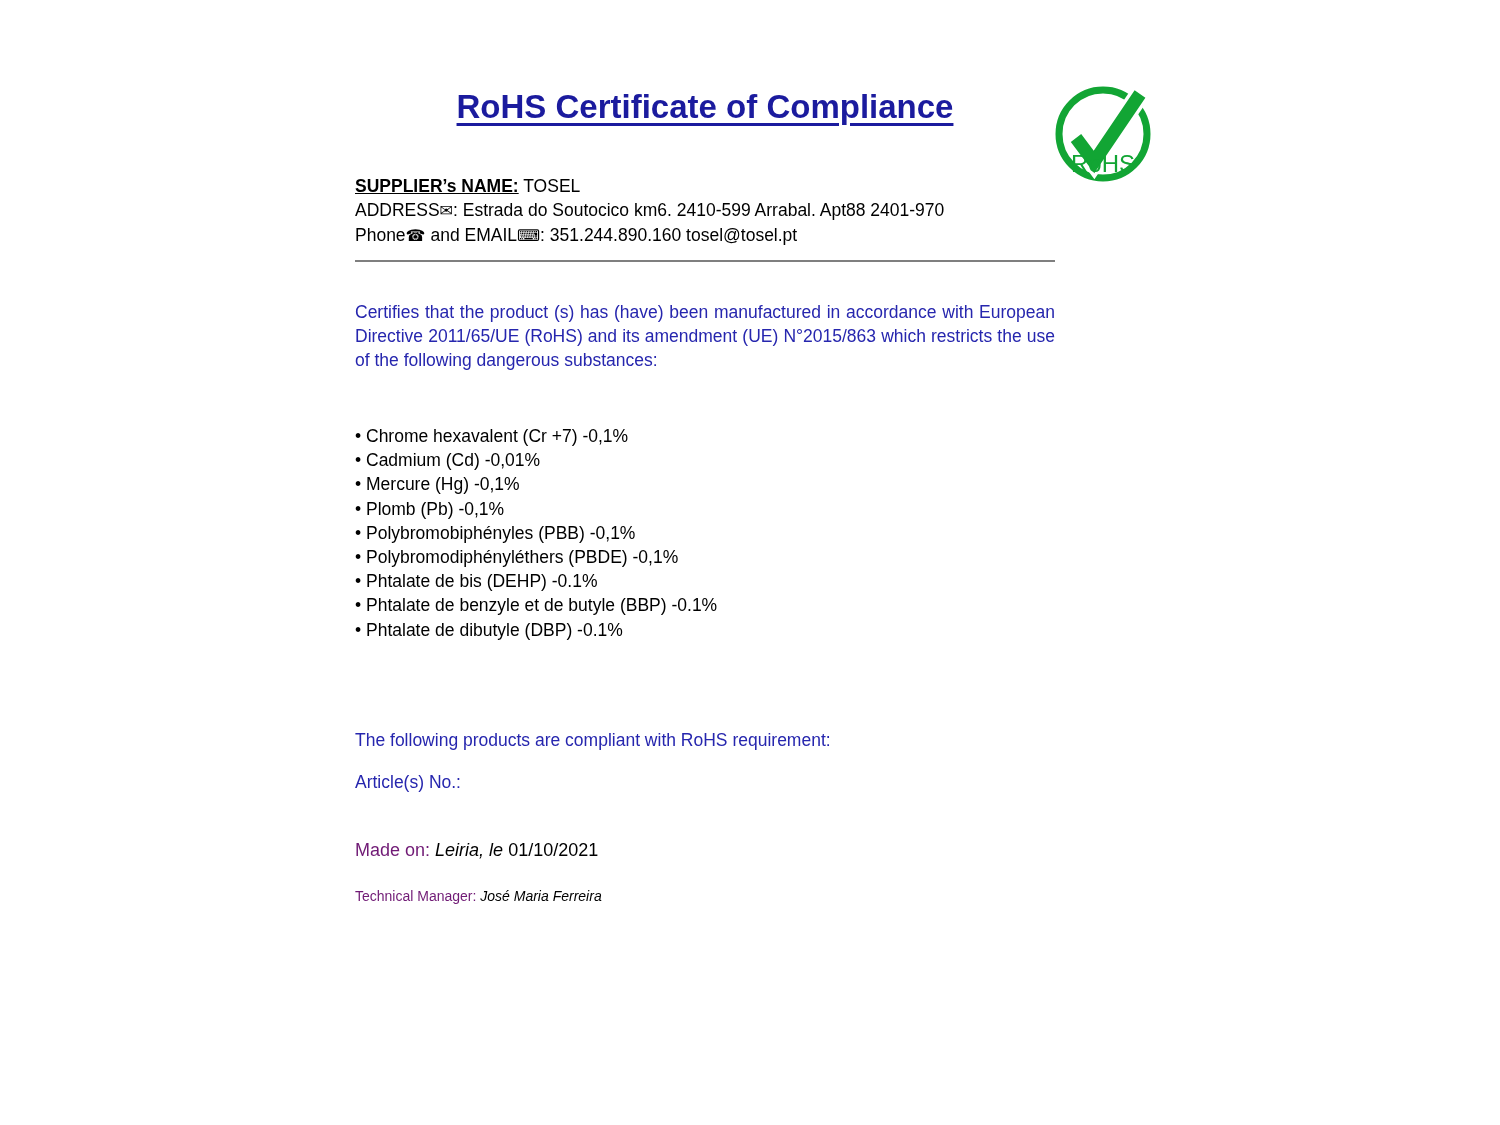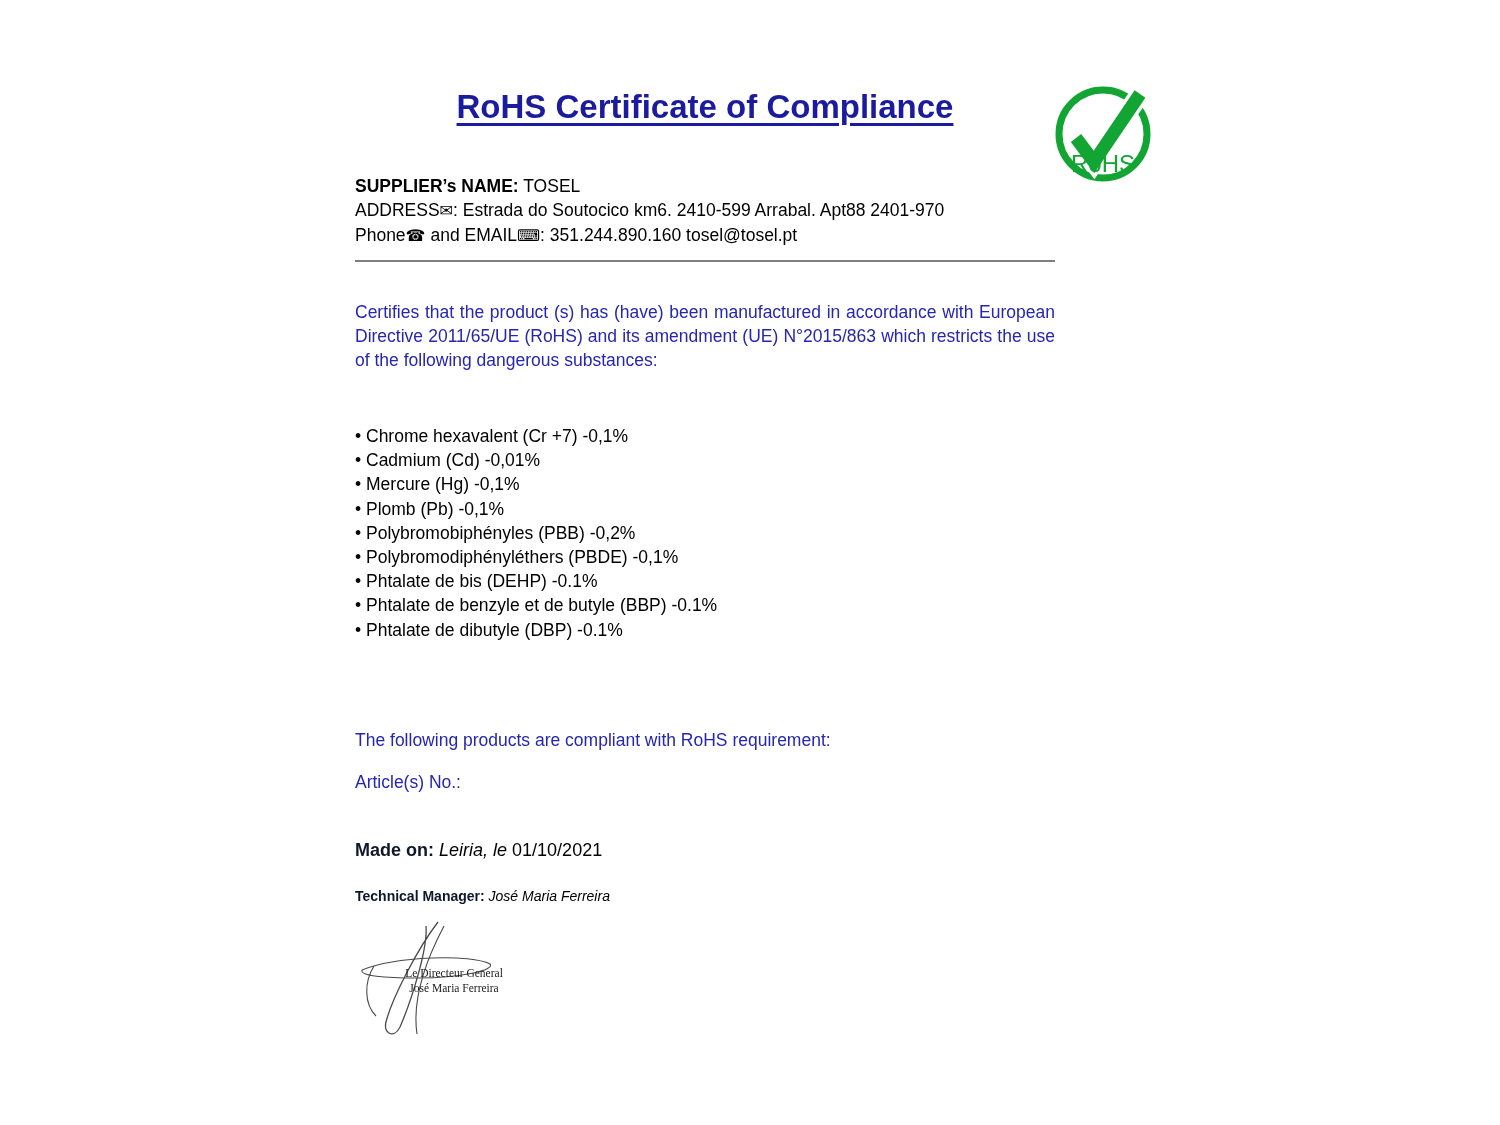--- a/index.html
+++ b/index.html
@@ -20,21 +20,21 @@
     text-decoration-thickness:2.5px;
     text-underline-offset:5px;
   }
   .logo { position:absolute; left:1048px; top:76px; width:112px; height:112px; }
 
   .supplier {
     position:absolute; left:355px; top:174px; width:720px;
     font-size:17.5px; line-height:24px;
   }
   .supplier p { margin:0; }
-  .name-label { font-weight:bold; }
+  .name-label { font-weight:bold; text-decoration:underline; }
   .inline-icon { font-size:16px; }
 
   .rule {
     position:absolute; left:355px; top:260px; width:700px; height:2px;
     background:#7f7f7f; border:none; margin:0;
   }
 
   .statement {
     position:absolute; left:355px; top:300px; width:700px; margin:0;
     font-size:17.5px; line-height:24px;
@@ -53,21 +53,21 @@
     position:absolute; left:355px; top:730px; margin:0;
     font-size:17.5px; color:#2626ae;
   }
   .article-line {
     position:absolute; left:355px; top:772px; margin:0;
     font-size:17.5px; color:#2626ae;
   }
 
   .made-on { position:absolute; left:355px; top:840px; margin:0; font-size:18px; }
   .manager  { position:absolute; left:355px; top:888px; margin:0; font-size:14px; }
-  .navy-label { font-weight:bold; color:#0f172a; }
+  .navy-label { font-weight:normal; color:#701a75; }
   .italic { font-style:italic; }
 
   .signature { position:absolute; left:356px; top:920px; width:185px; height:128px; }
   .signature svg { position:absolute; left:0; top:0; }
   .sig-text {
     position:absolute; left:34px; top:46px; width:128px;
     text-align:center;
     font-family:"Liberation Serif", serif;
     font-size:11.5px; line-height:15px;
     color:#1a1a1a;
@@ -100,43 +100,31 @@
 
   <hr class="rule">
 
   <p class="statement">Certifies that the product (s) has (have) been manufactured in accordance with European Directive 2011/65/UE (RoHS) and its amendment (UE) N°2015/863 which restricts the use of the following dangerous substances:</p>
 
   <ul class="substances">
     <li>Chrome hexavalent (Cr +7) -0,1%</li>
     <li>Cadmium (Cd) -0,01%</li>
     <li>Mercure (Hg) -0,1%</li>
     <li>Plomb (Pb) -0,1%</li>
-    <li>Polybromobiphényles (PBB) -0,2%</li>
+    <li>Polybromobiphényles (PBB) -0,1%</li>
     <li>Polybromodiphényléthers (PBDE) -0,1%</li>
     <li>Phtalate de bis (DEHP) -0.1%</li>
     <li>Phtalate de benzyle et de butyle (BBP) -0.1%</li>
     <li>Phtalate de dibutyle (DBP) -0.1%</li>
   </ul>
 
   <p class="products-line">The following products are compliant with RoHS requirement:</p>
   <p class="article-line">Article(s) No.:</p>
 
   <p class="made-on"><span class="navy-label">Made on:</span>
     <span class="italic">Leiria, le</span>
     <span>01/10/2021</span></p>
 
   <p class="manager"><span class="navy-label">Technical Manager:</span>
     <span class="italic">José Maria Ferreira</span></p>
 
-  <div class="signature">
-    <svg width="185" height="128" viewBox="0 0 185 128">
-      <path d="M 82,2 C 62,28 36,78 30,102 C 27,114 38,119 44,107 C 54,84 72,30 70,6" fill="none" stroke="#4a4a4a" stroke-width="1.3"></path>
-      <path d="M 88,6 C 70,40 56,80 61,114" fill="none" stroke="#4a4a4a" stroke-width="1.1"></path>
-      <path d="M 6,50 C 40,36 116,34 134,44 C 140,50 104,58 62,58 C 28,58 4,56 6,50" fill="none" stroke="#4a4a4a" stroke-width="1.1"></path>
-      <path d="M 18,46 C 8,62 8,84 20,96" fill="none" stroke="#4a4a4a" stroke-width="1.1"></path>
-    </svg>
-    <div class="sig-text">
-      <p>Le Directeur General</p>
-      <p>José Maria Ferreira</p>
-    </div>
-  </div>
 
 </div>
 
 </body></html>

